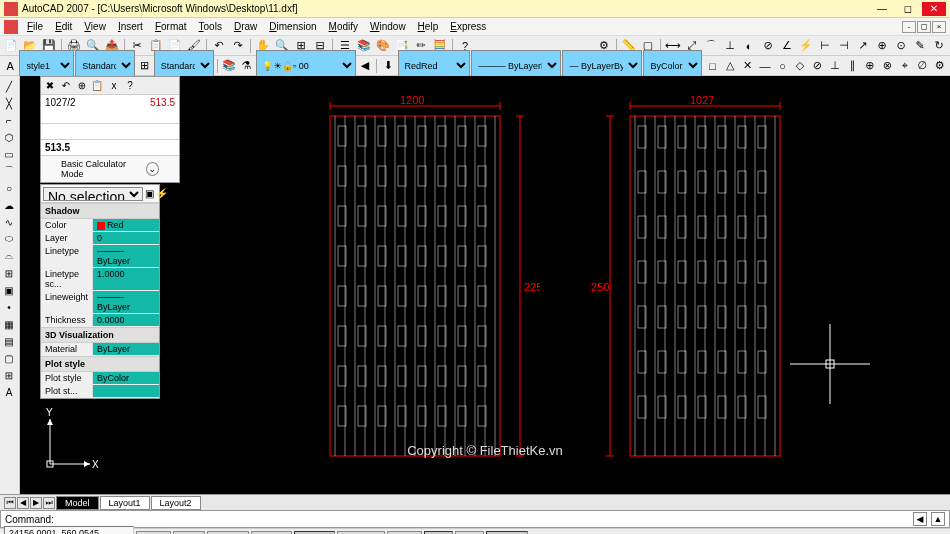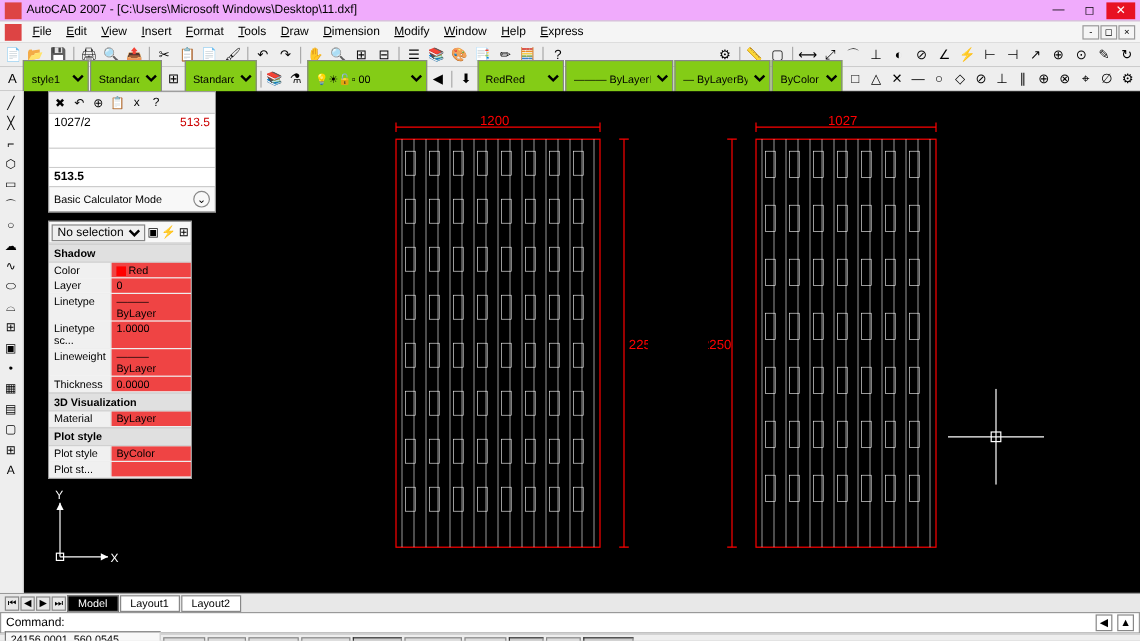--- a/index.html
+++ b/index.html
@@ -1,35 +1,35 @@
 <!DOCTYPE html>
 <html><head>
 <meta charset="utf-8">
 <style>
 * { margin: 0; padding: 0; box-sizing: border-box; font-family: "Segoe UI", Tahoma, sans-serif; }
 body { width: 950px; height: 534px; background: #f0f0f0; overflow: hidden; position: relative; font-size: 10px; }
 
-.titlebar { height: 18px; background: #f0abfc; display: flex; align-items: center; padding: 0 4px; border-bottom: 1px solid #ccc; }
+.titlebar { height: 18px; background: #fef9c3; display: flex; align-items: center; padding: 0 4px; border-bottom: 1px solid #ccc; }
 .titlebar-icon { width: 14px; height: 14px; background: #d44; margin-right: 4px; }
 .titlebar-text { flex: 1; font-size: 10px; }
 .win-controls { display: flex; gap: 2px; }
 .win-btn { width: 24px; height: 14px; display: flex; align-items: center; justify-content: center; font-size: 10px; cursor: pointer; }
 .win-btn.close { background: #e81123; color: #fff; }
 
 .menubar { height: 18px; background: #f5f5f5; display: flex; align-items: center; padding: 0 4px; gap: 2px; border-bottom: 1px solid #ddd; }
 .menubar-icon { width: 14px; height: 14px; background: #d44; margin-right: 2px; }
 .menu-item { padding: 0 5px; font-size: 10px; cursor: pointer; }
 .menu-item:first-letter { text-decoration: underline; }
 .doc-controls { margin-left: auto; display: flex; gap: 1px; }
 .doc-btn { width: 14px; height: 12px; border: 1px solid #999; font-size: 8px; display: flex; align-items: center; justify-content: center; cursor: pointer; }
 
 .toolbar { height: 20px; background: #eee; display: flex; align-items: center; padding: 0 2px; gap: 1px; border-bottom: 1px solid #ccc; }
 .tb-btn { width: 18px; height: 18px; border: 1px solid transparent; display: flex; align-items: center; justify-content: center; cursor: pointer; font-size: 11px; }
 .tb-sep { width: 1px; height: 14px; background: #aaa; margin: 0 2px; }
-.tb-select { height: 31px; font-size: 9px; border: 1px solid #888; background: #84cc16; padding: 0 2px; }
+.tb-select { height: 31px; font-size: 9px; border: 1px solid #888; background: #7dd3fc; padding: 0 2px; }
 .tb-colorbox { width: 12px; height: 12px; background: #f00; border: 1px solid #333; display: inline-block; vertical-align: middle; margin-right: 2px; }
 
 .workspace { position: relative; height: 418px; display: flex; }
 .left-toolbar { width: 20px; background: #eee; border-right: 1px solid #ccc; display: flex; flex-direction: column; padding: 2px 0; gap: 1px; }
 .lt-btn { width: 18px; height: 16px; display: flex; align-items: center; justify-content: center; cursor: pointer; font-size: 10px; }
 
 .canvas-area { flex: 1; background: #000; position: relative; overflow: hidden; }
 
 .ucs { position: absolute; left: 20px; bottom: 20px; }
 .ucs-line { stroke: #fff; stroke-width: 1; fill: none; }
@@ -43,30 +43,30 @@
 
 .cursor-cross { position: absolute; right: 80px; bottom: 90px; pointer-events: none; }
 .cursor-cross line { stroke: #fff; stroke-width: 1; }
 
 .calc-panel { position: absolute; left: 20px; top: 0; width: 140px; background: #f8f8f8; border: 1px solid #999; z-index: 10; }
 .calc-toolbar { height: 18px; background: #eee; display: flex; align-items: center; gap: 2px; padding: 0 2px; border-bottom: 1px solid #ccc; }
 .calc-tb-btn { width: 14px; height: 14px; font-size: 10px; display: flex; align-items: center; justify-content: center; cursor: pointer; }
 .calc-input { width: 100%; padding: 2px 4px; border: none; font-size: 10px; }
 .calc-result-right { float: right; color: #c00; }
 .calc-result { padding: 2px 4px; font-weight: bold; border-top: 1px solid #ccc; background: #fff; font-size: 10px; }
-.calc-mode { padding: 3px 4px; display: flex; justify-content: space-between; align-items: center; border-top: 1px solid #ccc; font-size: 9px; }
+.calc-mode { padding: 3px 20px; display: flex; justify-content: space-between; align-items: center; border-top: 1px solid #ccc; font-size: 9px; }
 .calc-mode-btn { width: 14px; height: 14px; border: 1px solid #888; border-radius: 50%; font-size: 9px; display: flex; align-items: center; justify-content: center; cursor: pointer; }
 
 .props-panel { position: absolute; left: 20px; top: 108px; width: 120px; background: #f8f8f8; border: 1px solid #999; z-index: 10; font-size: 9px; }
 .props-header { height: 18px; display: flex; align-items: center; gap: 2px; padding: 0 2px; border-bottom: 1px solid #ccc; }
-.props-select { flex: 1; height: 14px; font-size: 10px; border: 1px solid #888; }
+.props-select { flex: 1; height: 14px; font-size: 14px; border: 1px solid #888; }
 .props-section { background: #e0e0e0; padding: 2px 4px; font-weight: bold; border-top: 1px solid #ccc; border-bottom: 1px solid #ccc; }
 .props-row { display: flex; border-bottom: 1px solid #eee; }
 .props-label { width: 52px; padding: 1px 4px; background: #f0f0f0; border-right: 1px solid #ddd; }
-.props-value { flex: 1; padding: 1px 4px; background: #ef4444; }
+.props-value { flex: 1; padding: 1px 4px; background: #14b8a6; }
 .props-colorbox { width: 8px; height: 8px; background: #f00; display: inline-block; margin-right: 2px; vertical-align: middle; }
 
 .tabbar { height: 16px; background: #e8e8e8; display: flex; align-items: center; border-top: 1px solid #999; padding-left: 4px; }
 .tab-nav { width: 12px; height: 12px; border: 1px solid #888; font-size: 8px; display: flex; align-items: center; justify-content: center; margin-right: 1px; cursor: pointer; }
 .tab { padding: 0 8px; height: 14px; background: #fff; border: 1px solid #888; font-size: 9px; display: flex; align-items: center; cursor: pointer; margin-right: 1px; }
 .tab.active { background: #000; color: #fff; }
 
 .cmdline { height: 18px; background: #fff; border: 1px solid #999; display: flex; align-items: center; padding: 0 4px; font-size: 10px; font-family: monospace; text-align: center; }
 .cmd-arrow { width: 14px; height: 14px; border: 1px solid #888; margin-left: 4px; font-size: 9px; display: flex; align-items: center; justify-content: center; cursor: pointer; }
 
@@ -508,20 +508,21 @@
       <div class="props-row">
           <div class="props-label">Plot style</div>
           <div class="props-value">ByColor</div>
         </div>
       <div class="props-row">
           <div class="props-label">Plot st...</div>
           <div class="props-value"></div>
         </div>
     </div>
 
+    <div class="copyright">Copyright © FileThietKe.vn</div>
   </div>
 
 </div>
 
 <div class="tabbar">
   <div class="tab-nav">⏮</div>
   <div class="tab-nav">◀</div>
   <div class="tab-nav">▶</div>
   <div class="tab-nav">⏭</div>
   <div class="tab active">Model</div>

